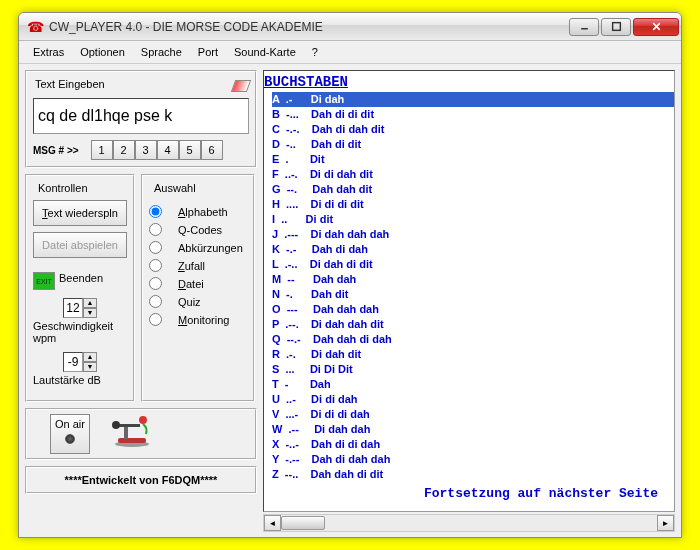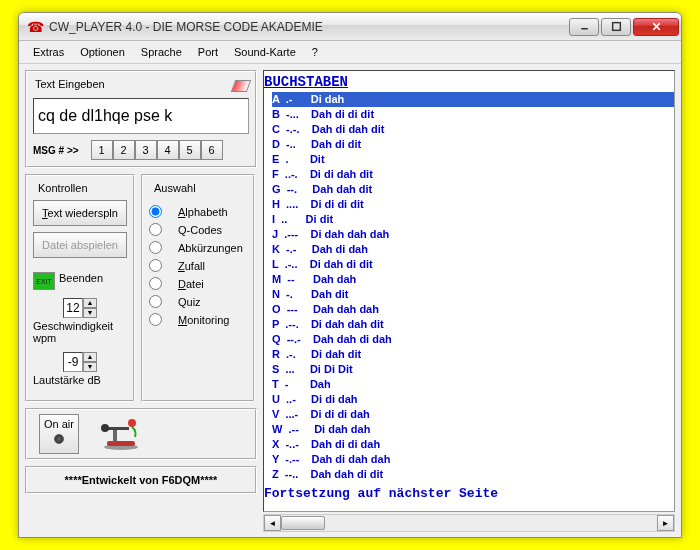--- a/index.html
+++ b/index.html
@@ -34,32 +34,32 @@
 .exiticon{width:22px;height:18px;background:#2b2;border:1px solid #888;display:flex;align-items:center;justify-content:center;font-size:7px;color:#030;cursor:pointer}
 .spinrow{display:flex;justify-content:center;align-items:center;margin-top:2px}
 .spin{width:20px;height:20px;border:1px inset #999;background:#fff;text-align:center;font-size:12px}
 .spinbtns{display:flex;flex-direction:column}
 .spinb{width:14px;height:10px;border:1px solid #888;background:#e8e8e8;font-size:7px;line-height:7px;cursor:pointer;text-align:center}
 .spinlbl{text-align:left;font-size:11px;margin:2px 0 8px}
 .auswahl{width:114px}
 .radio{display:flex;align-items:center;gap:16px;margin:5px 0;cursor:pointer}
 .radio input{margin:0}
 .radio label{cursor:pointer}
-.onair{display:flex;align-items:center;gap:20px;padding:4px 12px}
+.onair{display:flex;align-items:flex-start;gap:20px;padding:4px 23px}
 .onairbtn{width:40px;height:40px;border:1px solid #888;background:linear-gradient(#fdfdfd,#e2e2e2);font-size:10px;text-align:center;padding-top:3px;cursor:pointer}
 .led{width:10px;height:10px;border-radius:50%;background:radial-gradient(#666,#222);margin:4px auto 0;border:1px solid #555}
 .keypic{width:40px;height:34px;position:relative}
 .devrow{height:28px;border:2px groove #fff;display:flex;align-items:center;justify-content:center;font-weight:bold;font-size:11px}
 .right{flex:1;display:flex;flex-direction:column}
 .list{flex:1;background:#fff;border:1px inset #999;overflow:hidden;position:relative}
 .listhdr{color:#0000cc;font-family:'Courier New',monospace;font-size:14px;font-weight:bold;text-decoration:underline;padding:3px 0 2px}
 .listbody{font-family:'Courier New',monospace;font-size:13px;color:#0000cc;font-weight:bold;line-height:15px;padding-left:8px;white-space:pre}
 .listrow{padding:0}
 .listrow.sel{background:#3060d0;color:#fff}
-.footer{text-align:left;color:#0000cc;font-family:'Courier New',monospace;font-size:13px;font-weight:bold;padding:4px 0 2px}
+.footer{text-align:right;color:#0000cc;font-family:'Courier New',monospace;font-size:13px;font-weight:bold;padding:4px 16px 2px}
 .scroll{height:18px;background:#ececec;border:1px solid #ccc;display:flex;align-items:center;margin-top:2px}
 .scrarrow{width:17px;height:16px;border:1px solid #999;background:linear-gradient(#fdfdfd,#ddd);display:flex;align-items:center;justify-content:center;font-size:8px;cursor:pointer}
 .scrtrack{flex:1;height:16px;position:relative}
 .scrthumb{position:absolute;left:0;width:44px;height:14px;top:1px;background:linear-gradient(#fdfdfd,#ccc);border:1px solid #999;border-radius:2px;cursor:pointer}
 </style>
 </head>
 <body>
 
 <div class="bg">
 <div class="window">

